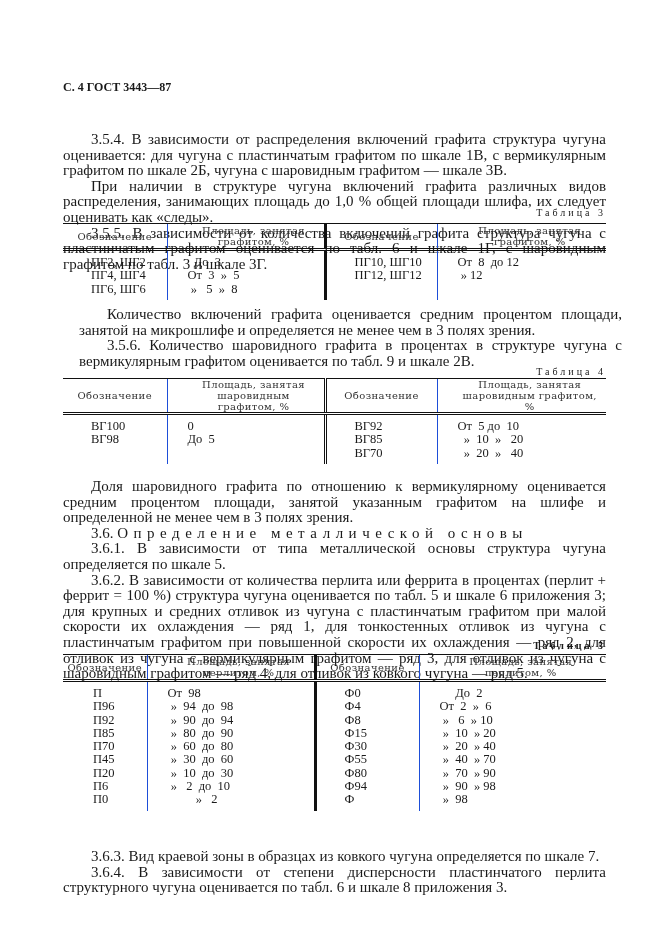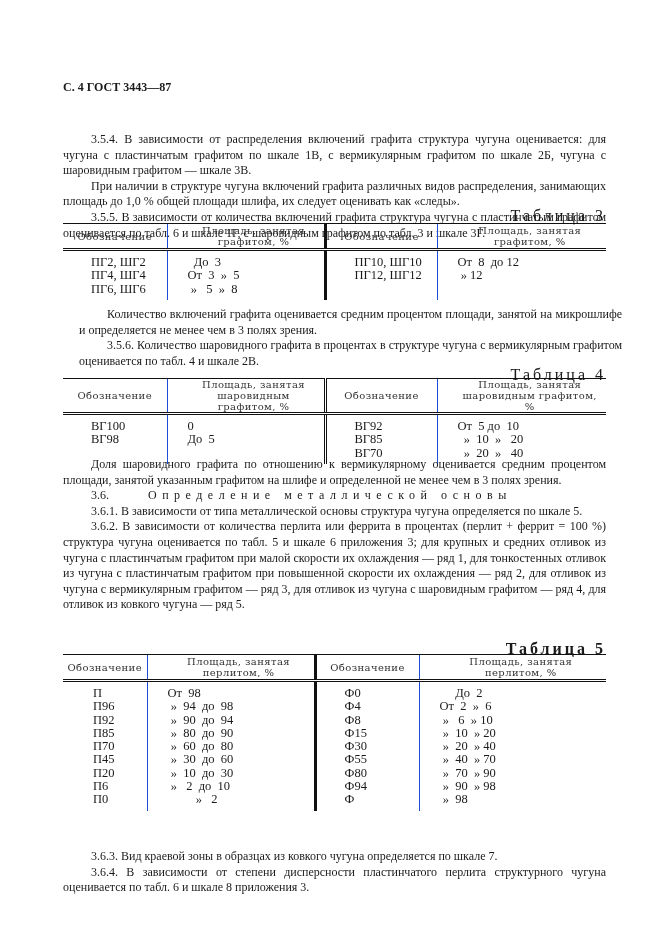--- a/index.html
+++ b/index.html
@@ -1,23 +1,23 @@
 <!DOCTYPE html>
 <html><head>
 <meta charset="utf-8">
 <style>
   html, body { margin: 0; padding: 0; background: #ffffff; }
   body { width: 661px; height: 936px; position: relative; overflow: hidden;
          font-family: "Liberation Serif", serif; color: #1a1a1a; }
   .page { position: absolute; left: 63px; top: 0; width: 543px; }
   .hdr { position: absolute; left: 63px; top: 80px; font-weight: bold; font-size: 12px; }
-  .p { font-size: 12px; line-height: 15.6px; text-align: justify; margin: 0; }
+  .p { font-size: 15px; line-height: 15.6px; text-align: justify; margin: 0; }
   .ind { text-indent: 28px; }
-  .spaced { letter-spacing: 5.5px; margin-left: 36px; }
-  .tcap { position: absolute; right: 55px; font-size: 16px; letter-spacing: 3px; }
+  .spaced { letter-spacing: 5.5px; }
+  .tcap { position: absolute; right: 55px; font-size: 10px; letter-spacing: 3px; }
   table { position: absolute; left: 63px; width: 543px; border-collapse: collapse; font-size: 12.5px; }
   th { font-weight: normal; font-size: 10px; letter-spacing: 0.4px; font-family: "DejaVu Serif", serif; color:#333;
        height: 24px; vertical-align: middle; border-top: 1.5px solid #111; border-bottom: 3px double #111; padding: 0 4px; }
   td { vertical-align: top; line-height: 13.3px; padding: 5px 4px 4px 4px; }
   .vl { border-left: 1px solid #1d4ed8; padding-left: 20px; }
   .vb { border-left: 3px solid #111; }
   .vd { border-left: 3px double #111; }
   .c1 { padding-left: 28px; }
   .c2 { text-align: left; }
   .pre { white-space: pre; }
@@ -58,21 +58,21 @@
     <td class="vb c1 pre">ПГ10, ШГ10
 ПГ12, ШГ12</td>
     <td class="vl c2 pre">От  8  до 12
  » 12</td>
   </tr>
 </tbody>
   </table>
 
 <div class="page" style="top:307px;margin-left:16px;">
   <p class="p ind">Количество включений графита оценивается средним процентом площади, занятой на микрошлифе и определяется не менее чем в 3 полях зрения.</p>
-  <p class="p ind">3.5.6. Количество шаровидного графита в процентах в структуре чугуна с вермикулярным графитом оценивается по табл. 4 и шкале 2В.</p>
+  <p class="p ind">3.5.6. Количество шаровидного графита в процентах в структуре чугуна с вермикулярным графитом оценивается по табл. 9 и шкале 2В.</p>
 </div>
 
 <div class="tcap" style="top:366px;">Таблица 4</div>
 <table style="top:378px;">
   <colgroup>
       <col style="width:104px">
       <col style="width:158px">
       <col style="width:112px">
       <col>
     </colgroup>
@@ -91,21 +91,21 @@
     <td class="vd c1 pre">ВГ92
 ВГ85
 ВГ70</td>
     <td class="vl c2 pre">От  5 до  10
   »  10  »   20
   »  20  »   40</td>
   </tr>
 </tbody>
   </table>
 
-<div class="page" style="top:457px;font-family:Liberation Serif, serif;">
+<div class="page" style="top:479px;font-family:Liberation Serif, serif;">
   <p class="p ind">Доля шаровидного графита по отношению к вермикулярному оценивается средним процентом площади, занятой указанным графитом на шлифе и определенной не менее чем в 3 полях зрения.</p>
   <p class="p ind">
     <span>3.6.</span>
     <span class="spaced">Определение металлической основы</span>
   </p>
   <p class="p ind">3.6.1. В зависимости от типа металлической основы структура чугуна определяется по шкале 5.</p>
   <p class="p ind">3.6.2. В зависимости от количества перлита или феррита в процентах (перлит + феррит = 100 %) структура чугуна оценивается по табл. 5 и шкале 6 приложения 3; для крупных и средних отливок из чугуна с пластинчатым графитом при малой скорости их охлаждения — ряд 1, для тонкостенных отливок из чугуна с пластинчатым графитом при повышенной скорости их охлаждения — ряд 2, для отливок из чугуна с вермикулярным графитом — ряд 3, для отливок из чугуна с шаровидным графитом — ряд 4, для отливок из ковкого чугуна — ряд 5.</p>
 </div>
 
 <div class="tcap" style="top:640px;font-weight:bold;">Таблица 5</div>

